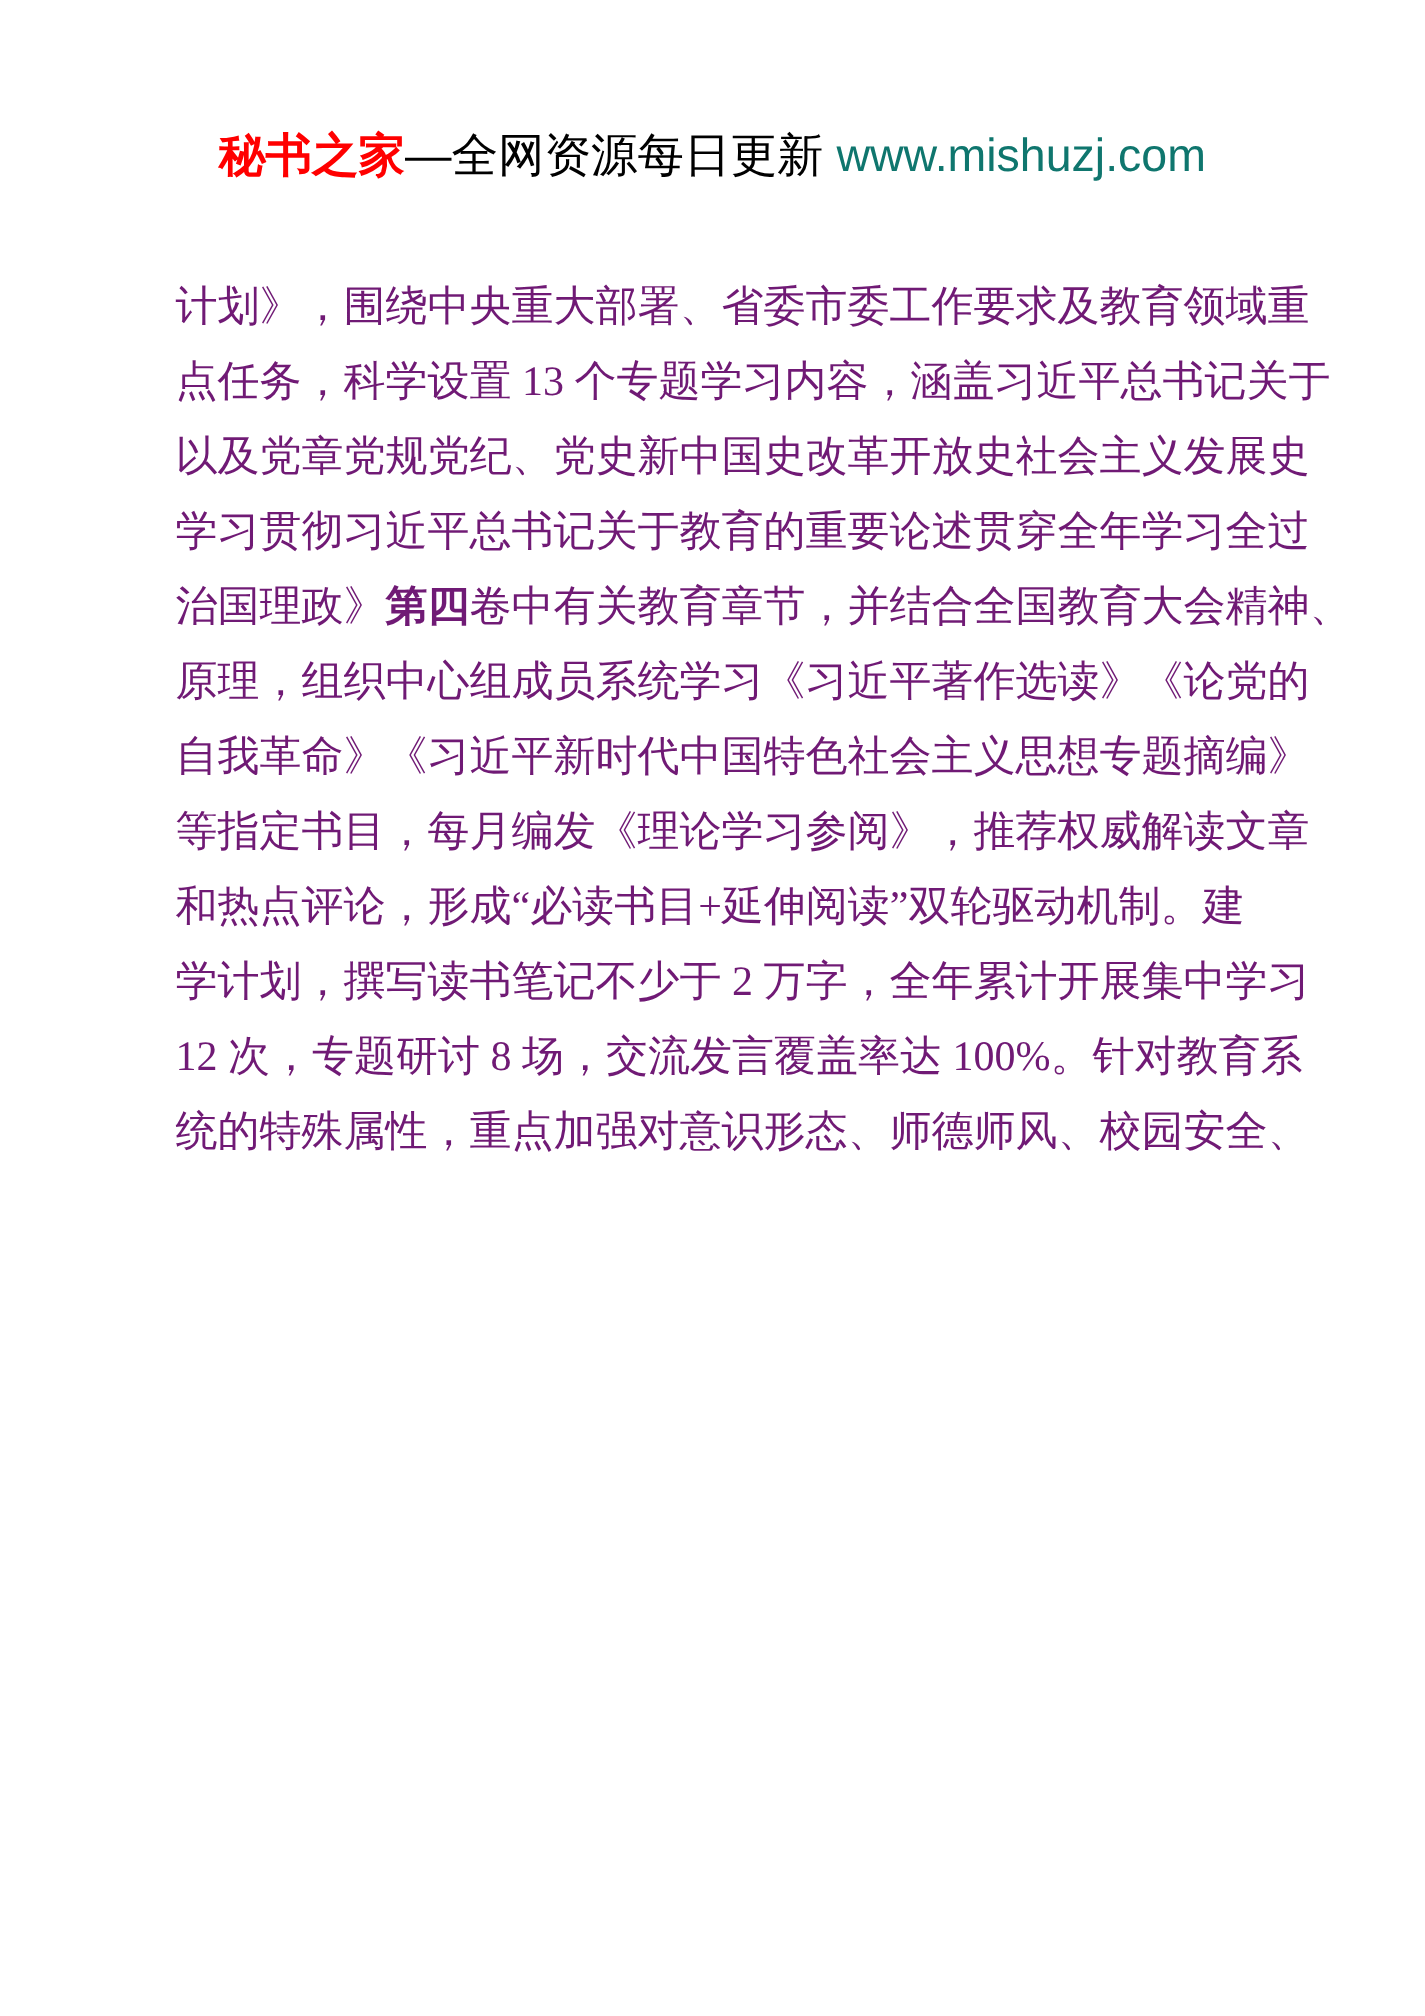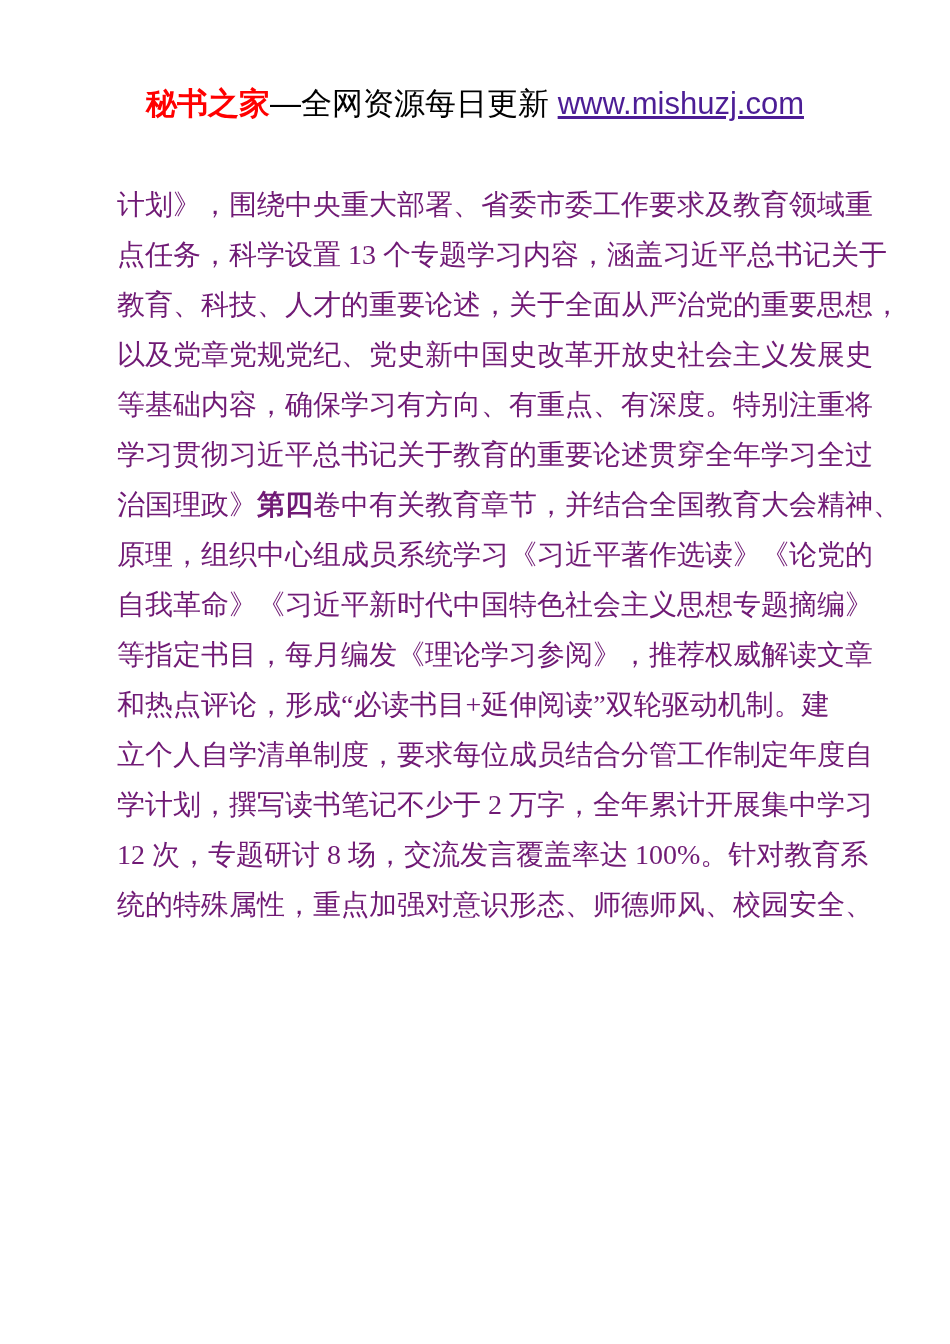--- a/index.html
+++ b/index.html
@@ -40,34 +40,31 @@
     letter-spacing: 0px;
   }
   .seg-bold { font-weight: bold; }
 </style>
 </head>
 <body>
 
 <div class="page">
 
   <div class="site-header">
-    <span class="brand" style="color: rgb(255, 0, 0);">秘书之家</span><span class="tagline" style="color: rgb(0, 0, 0);">—全网资源每日更新 </span><span class="url" style="color: #4c1d95; text-decoration: underline;">www.mishuzj.com</span>
+    <span class="brand" style="color: rgb(255, 0, 0);">秘书之家</span><span class="tagline" style="color: rgb(0, 0, 0);">—全网资源每日更新 </span><span class="url" style="color: #0f766e;">www.mishuzj.com</span>
   </div>
 
   <div class="doc-body">
     <div class="text-line"><span>计划》，围绕中央重大部署、省委市委工作要求及教育领域重</span><span class="seg-bold"></span><span></span></div>
     <div class="text-line"><span>点任务，科学设置 13 个专题学习内容，涵盖习近平总书记关于</span><span class="seg-bold"></span><span></span></div>
-    <div class="text-line"><span>教育、科技、人才的重要论述，关于全面从严治党的重要思想，</span><span class="seg-bold"></span><span></span></div>
     <div class="text-line"><span>以及党章党规党纪、党史新中国史改革开放史社会主义发展史</span><span class="seg-bold"></span><span></span></div>
-    <div class="text-line"><span>等基础内容，确保学习有方向、有重点、有深度。特别注重将</span><span class="seg-bold"></span><span></span></div>
     <div class="text-line"><span>学习贯彻习近平总书记关于教育的重要论述贯穿全年学习全过</span><span class="seg-bold"></span><span></span></div>
     <div class="text-line"><span>治国理政》</span><span class="seg-bold">第四</span><span>卷中有关教育章节，并结合全国教育大会精神、</span></div>
     <div class="text-line"><span>原理，组织中心组成员系统学习《习近平著作选读》《论党的</span><span class="seg-bold"></span><span></span></div>
     <div class="text-line"><span>自我革命》《习近平新时代中国特色社会主义思想专题摘编》</span><span class="seg-bold"></span><span></span></div>
     <div class="text-line"><span>等指定书目，每月编发《理论学习参阅》，推荐权威解读文章</span><span class="seg-bold"></span><span></span></div>
     <div class="text-line"><span>和热点评论，形成“必读书目+延伸阅读”双轮驱动机制。建</span><span class="seg-bold"></span><span></span></div>
-    <div class="text-line"><span>立个人自学清单制度，要求每位成员结合分管工作制定年度自</span><span class="seg-bold"></span><span></span></div>
     <div class="text-line"><span>学计划，撰写读书笔记不少于 2 万字，全年累计开展集中学习</span><span class="seg-bold"></span><span></span></div>
     <div class="text-line"><span>12 次，专题研讨 8 场，交流发言覆盖率达 100%。针对教育系</span><span class="seg-bold"></span><span></span></div>
     <div class="text-line"><span>统的特殊属性，重点加强对意识形态、师德师风、校园安全、</span><span class="seg-bold"></span><span></span></div>
   </div>
 
 </div>
 
 </body></html>

